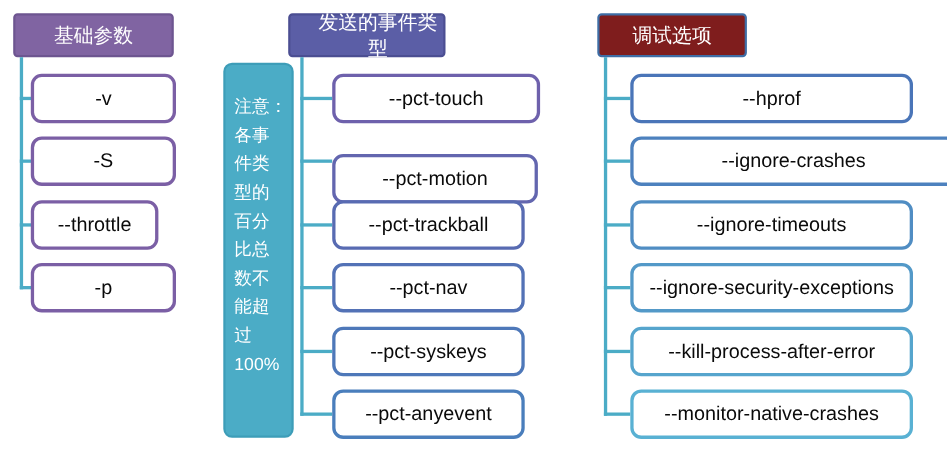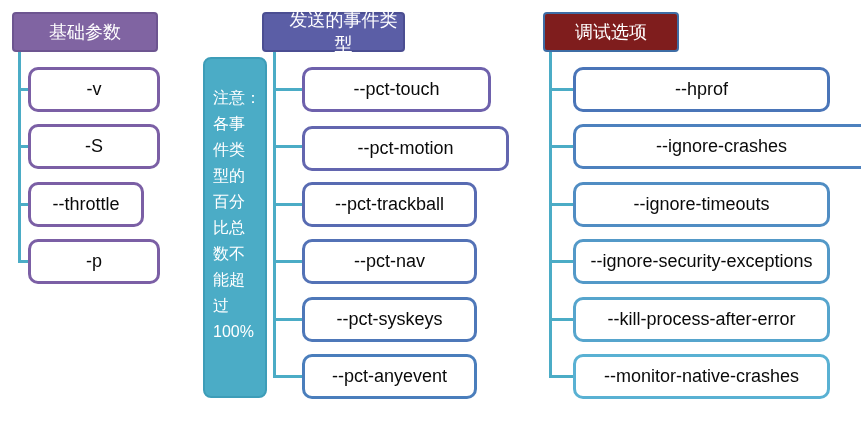--- a/index.html
+++ b/index.html
@@ -92,21 +92,21 @@
 
     <div class="conn v" style="left:273px;top:52px;height:326px;"></div>
     <div class="conn h" style="left:273px;top:88px;width:29px;"></div>
     <div class="conn h" style="left:273px;top:145px;width:29px;"></div>
     <div class="conn h" style="left:273px;top:203px;width:29px;"></div>
     <div class="conn h" style="left:273px;top:260px;width:29px;"></div>
     <div class="conn h" style="left:273px;top:318px;width:29px;"></div>
     <div class="conn h" style="left:273px;top:375px;width:29px;"></div>
 
     <div class="node" style="left: 302px; top: 67px; width: 189px; border-color: rgb(110, 97, 172);">--pct-touch</div>
-    <div class="node" style="left: 302px; top: 126px; width: 207px; border-color: rgb(99, 102, 175);">--pct-motion</div>
+    <div class="node" style="left: 302px; top: 140px; width: 187px; border-color: rgb(99, 102, 175);">--pct-motion</div>
     <div class="node" style="left: 302px; top: 182px; width: 175px; border-color: rgb(88, 107, 178);">--pct-trackball</div>
     <div class="node" style="left: 302px; top: 239px; width: 175px; border-color: rgb(83, 114, 182);">--pct-nav</div>
     <div class="node" style="left: 302px; top: 297px; width: 175px; border-color: rgb(78, 120, 185);">--pct-syskeys</div>
     <div class="node" style="left: 302px; top: 354px; width: 175px; border-color: rgb(74, 126, 188);">--pct-anyevent</div>
   </div>
 
   <div>
     <div class="hdr" style="left: 543px; width: 136px; background-color: #7f1d1d; border-color: rgb(62, 109, 165);">调试选项</div>
 
     <div class="conn v" style="left:549px;top:52px;height:326px;"></div>

